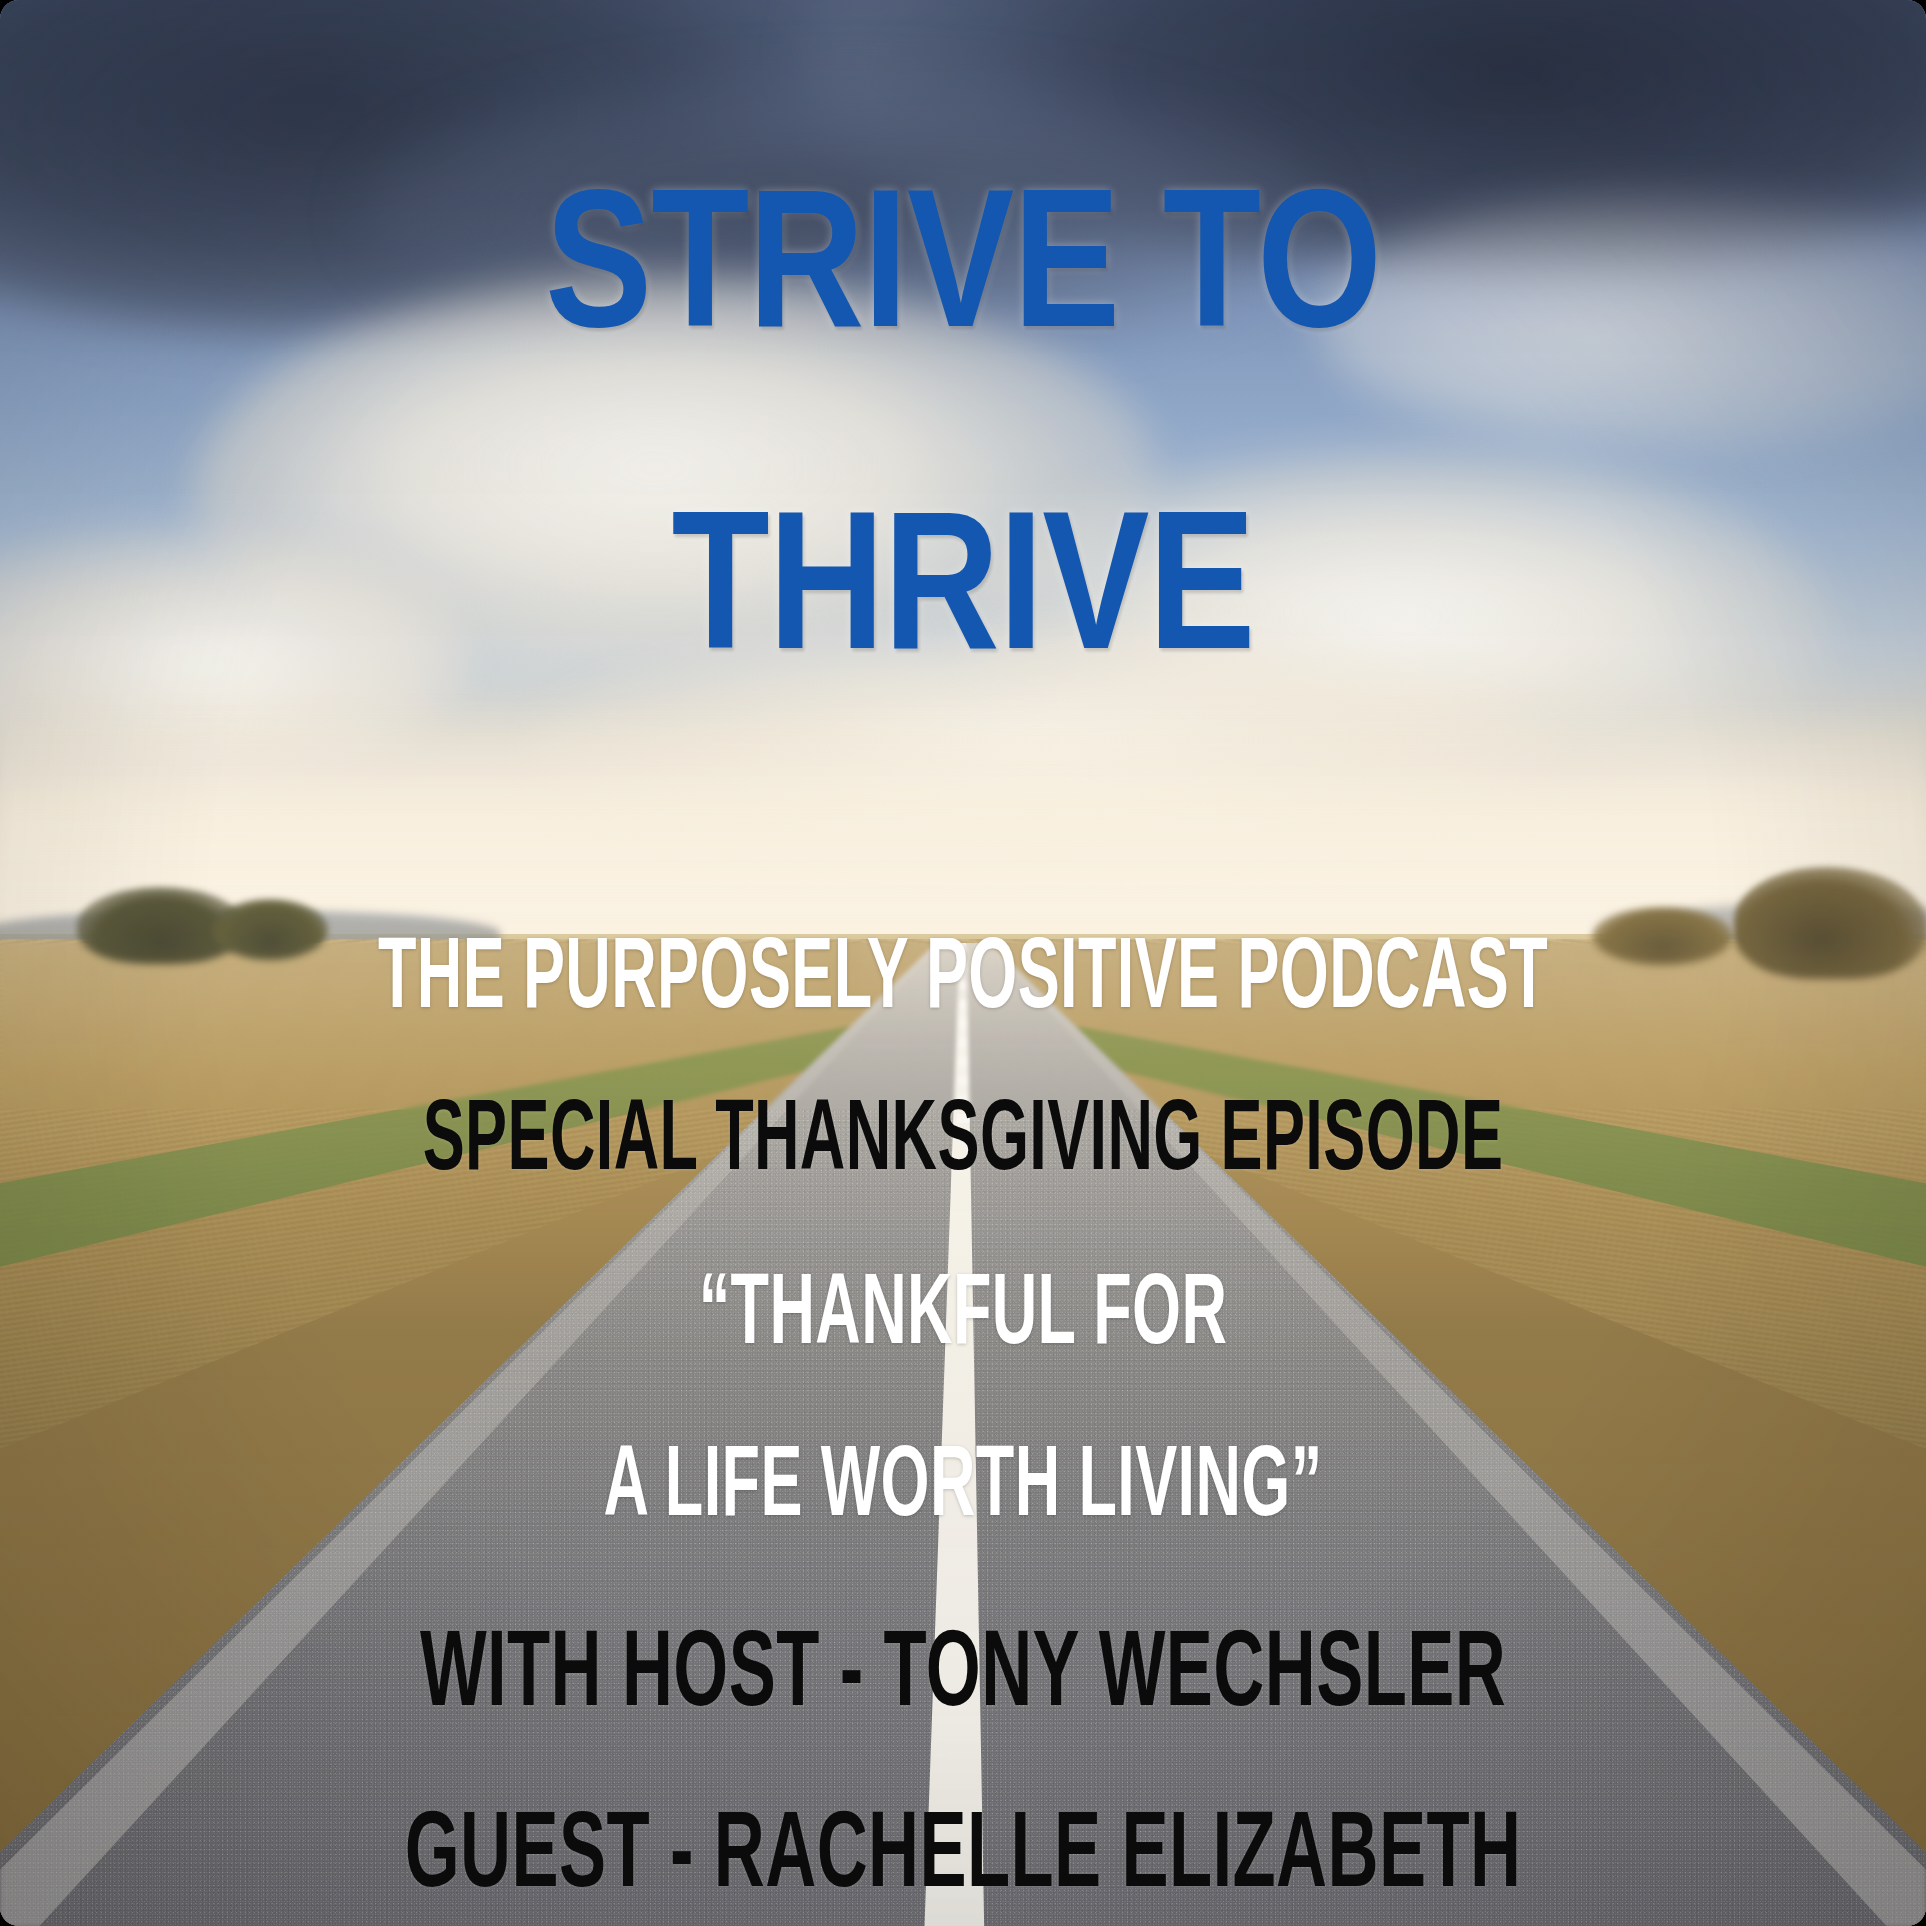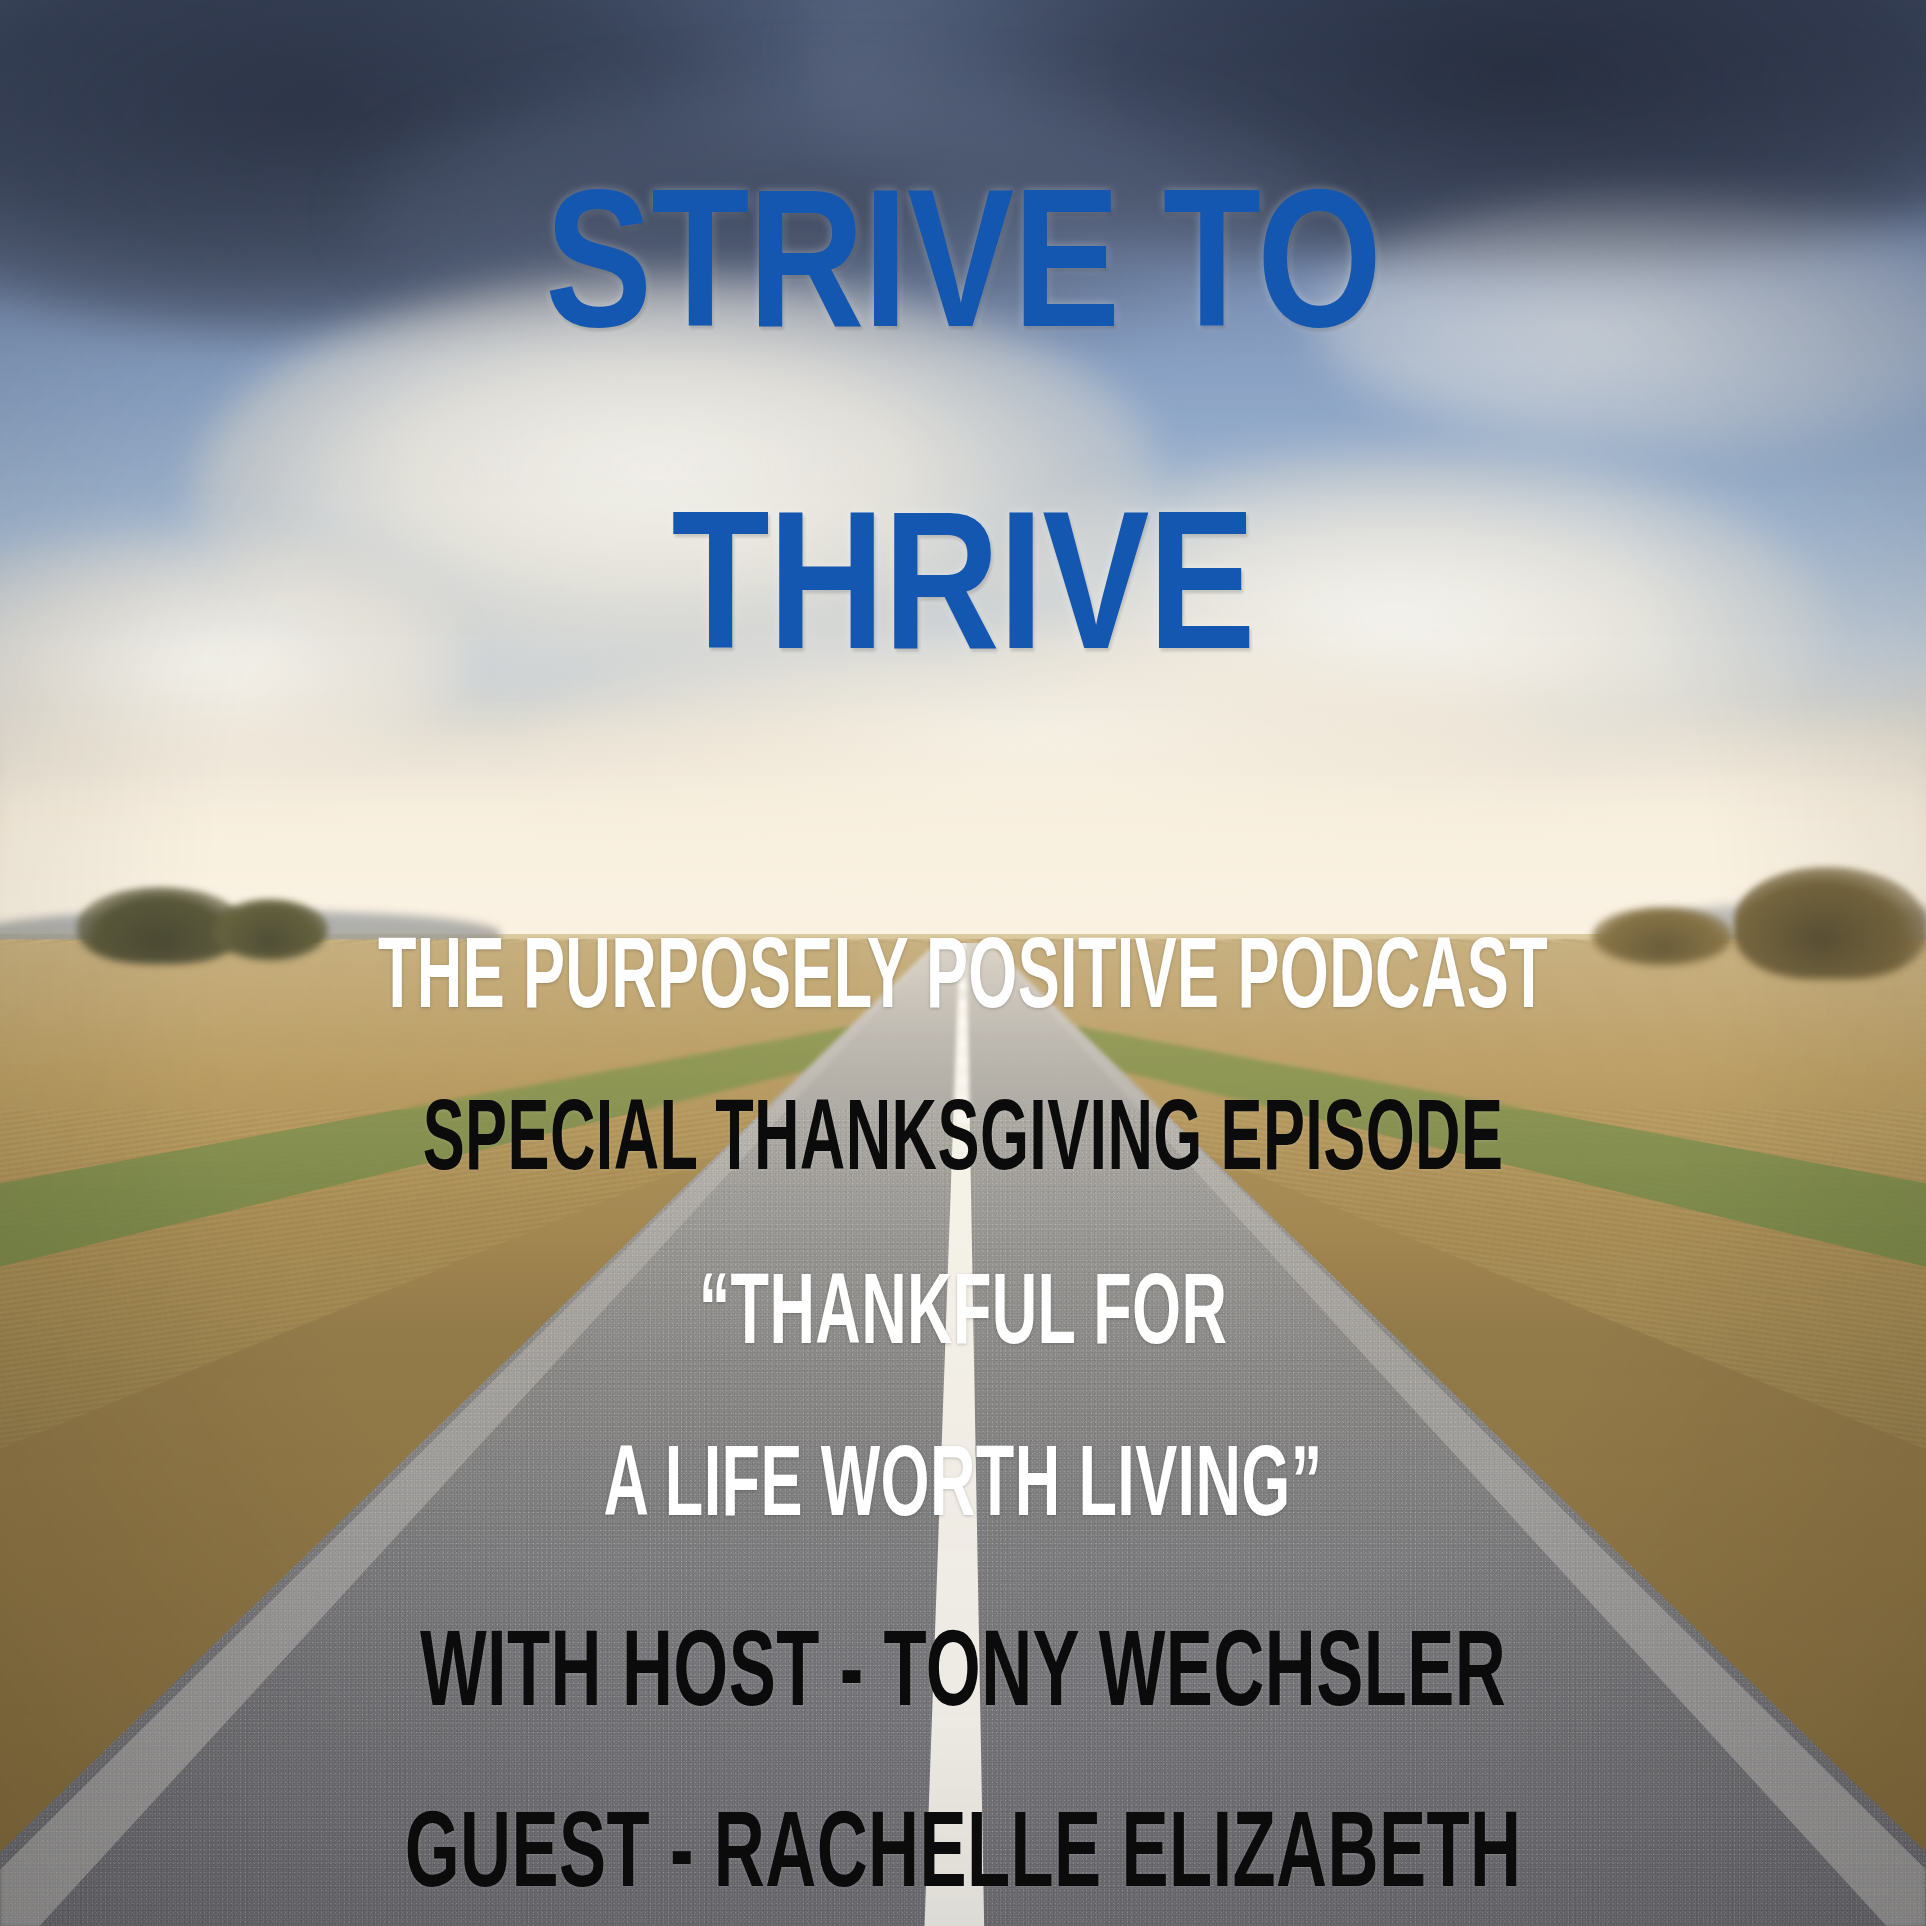--- a/index.html
+++ b/index.html
@@ -6,20 +6,21 @@
   html,body{margin:0;padding:0;background:#000;}
   *{box-sizing:border-box;}
 
   #cover{
     position:relative;
     width:1926px;
     height:1926px;
     overflow:hidden;
     font-family:"Liberation Sans","DejaVu Sans",sans-serif;
     background:#8fb0d8;
+    border-radius:19px;
   }
 
   
   .photo{position:absolute;inset:0;overflow:hidden;}
 
   
   .sky{
     position:absolute;left:0;top:0;width:100%;height:937px;
     background:
       linear-gradient(to bottom,

